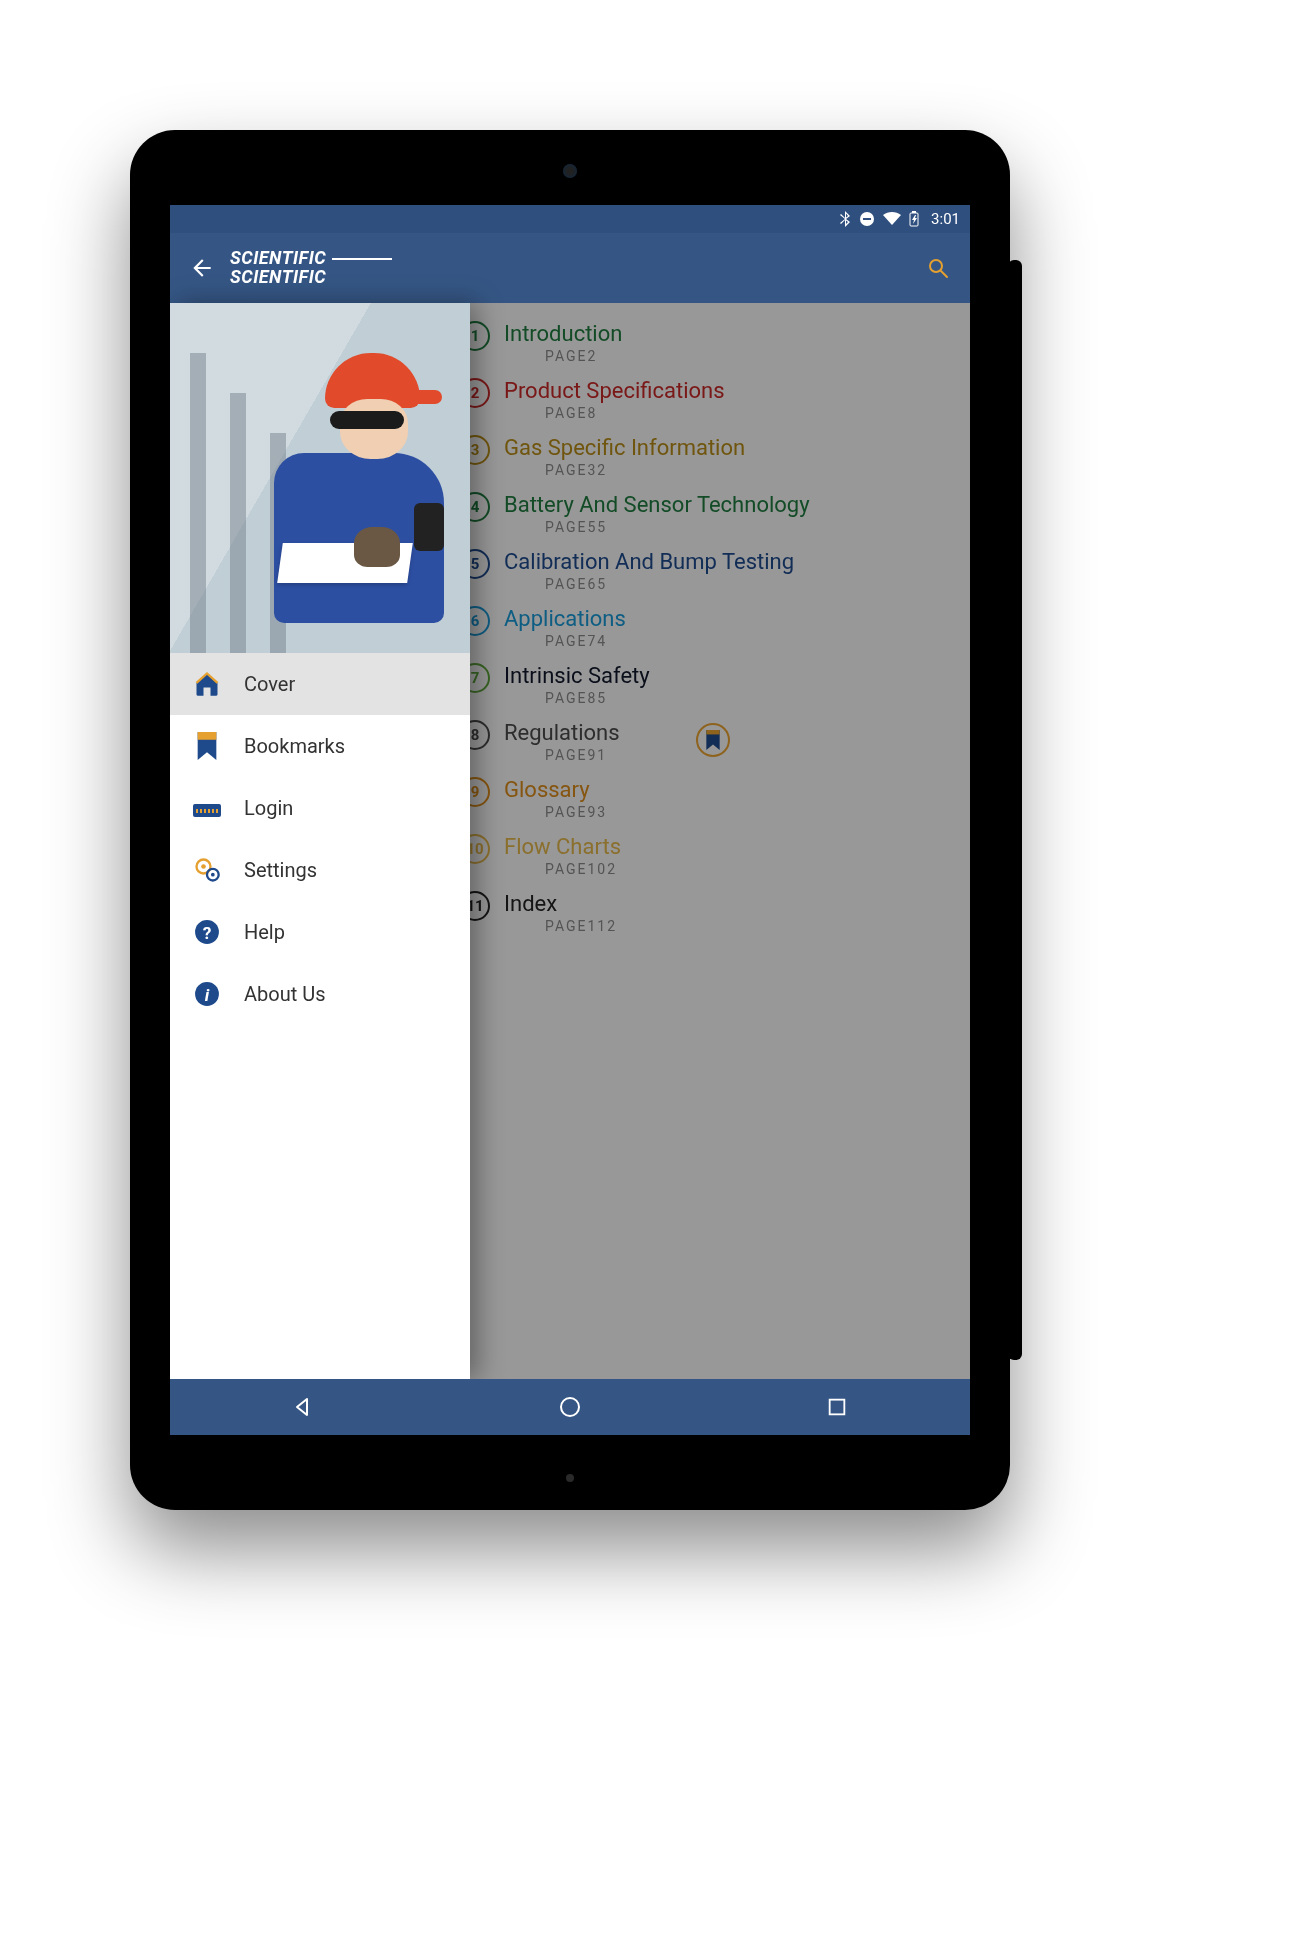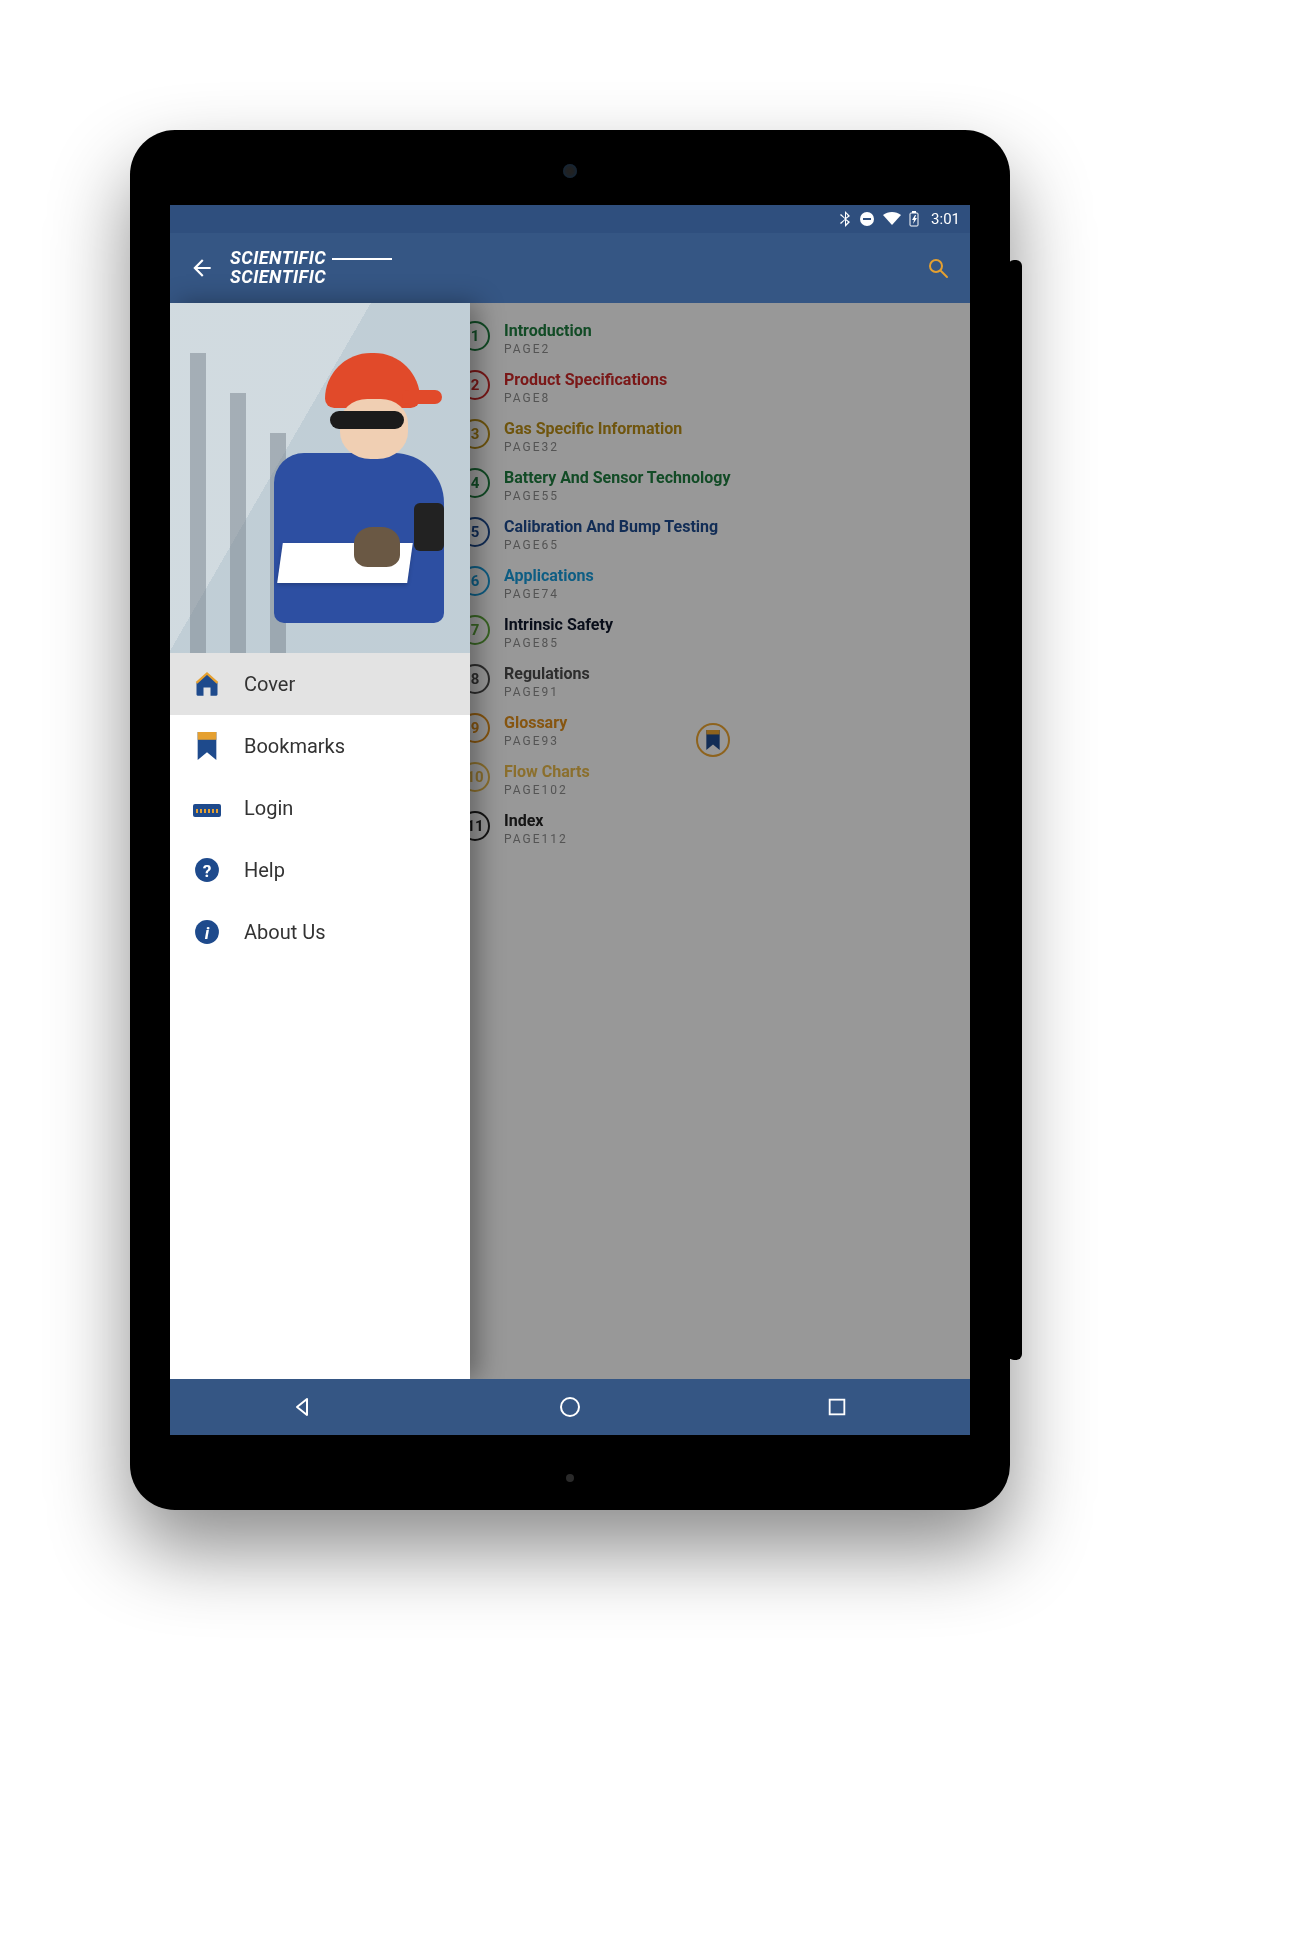--- a/index.html
+++ b/index.html
@@ -62,22 +62,22 @@
   .page-bg {
     position:absolute; inset:0; background:#f5f5f5; padding:18px 30px 0 40px; overflow:hidden;
   }
   .page-bg .chapters { margin-left:250px; margin-top:0; } 
   .chap { display:flex; align-items:flex-start; gap:14px; margin-bottom:14px; }
   .chap .num {
     width:30px; height:30px; border-radius:50%; border:2.5px solid #555; display:flex; align-items:center; justify-content:center;
     font-weight:700; font-size:15px; color:#333; flex-shrink:0;
   }
   .chap .txt { display:flex; flex-direction:column; }
-  .chap .title { font-size:16px; font-weight:700; }
-  .chap .sub { font-size:12px; letter-spacing:2px; color:#888; margin-top:2px; }
+  .chap .title { font-size:22px; font-weight:400; }
+  .chap .sub { font-size:14px; letter-spacing:2px; color:#888; margin-top:2px;margin-left:41px; }
 
   .bg-bookmark {
     position:absolute; right:240px; top:420px; width:34px; height:34px; border:2px solid #e5a030;
     border-radius:50%; display:flex; align-items:center; justify-content:center;
   }
 
   .cover-card {
     position:absolute; right:140px; top:470px; width:190px; text-align:center;
   }
   .cover-card .thumb {
@@ -367,20 +367,31 @@
                     <rect x="16" y="11" width="2" height="4"></rect>
                     <rect x="20" y="11" width="2" height="4"></rect>
                     <rect x="24" y="11" width="2" height="4"></rect>
                   </g>
                 </svg>
               </span>
               <span>Login</span>
             </div>
             <div class="drawer-item">
               <span class="dicon">
+                <svg width="28" height="28" viewBox="0 0 24 24">
+                  <circle cx="9" cy="9" r="6" fill="none" stroke="#e5a030" stroke-width="2"></circle>
+                  <circle cx="9" cy="9" r="2" fill="#e5a030"></circle>
+                  <circle cx="17" cy="16" r="5" fill="none" stroke="#1e4a8c" stroke-width="2"></circle>
+                  <circle cx="17" cy="16" r="1.6" fill="#1e4a8c"></circle>
+                </svg>
+              </span>
+              <span>Settings</span>
+            </div>
+            <div class="drawer-item">
+              <span class="dicon">
                 <svg width="26" height="26" viewBox="0 0 24 24">
                   <circle cx="12" cy="12" r="11" fill="#1e4a8c"></circle>
                   <text x="12" y="18" text-anchor="middle" font-size="16" font-weight="700" fill="#fff">?</text>
                 </svg>
               </span>
               <span>Help</span>
             </div>
             <div class="drawer-item">
               <span class="dicon">
                 <svg width="26" height="26" viewBox="0 0 24 24">

